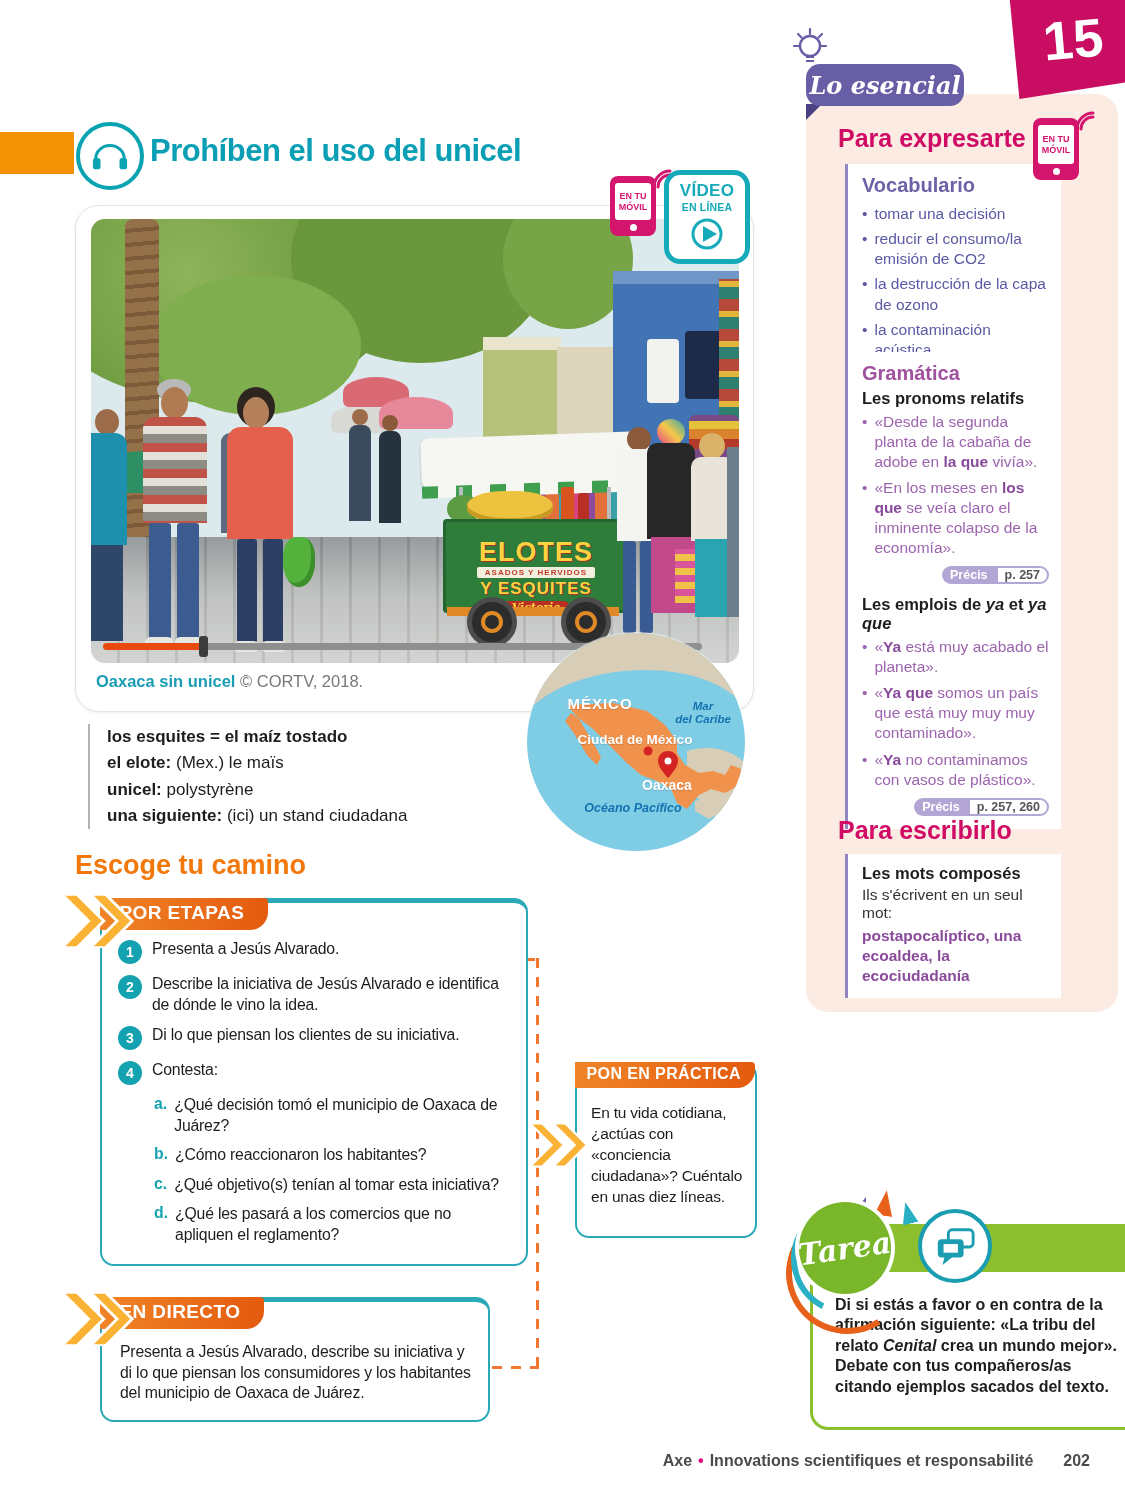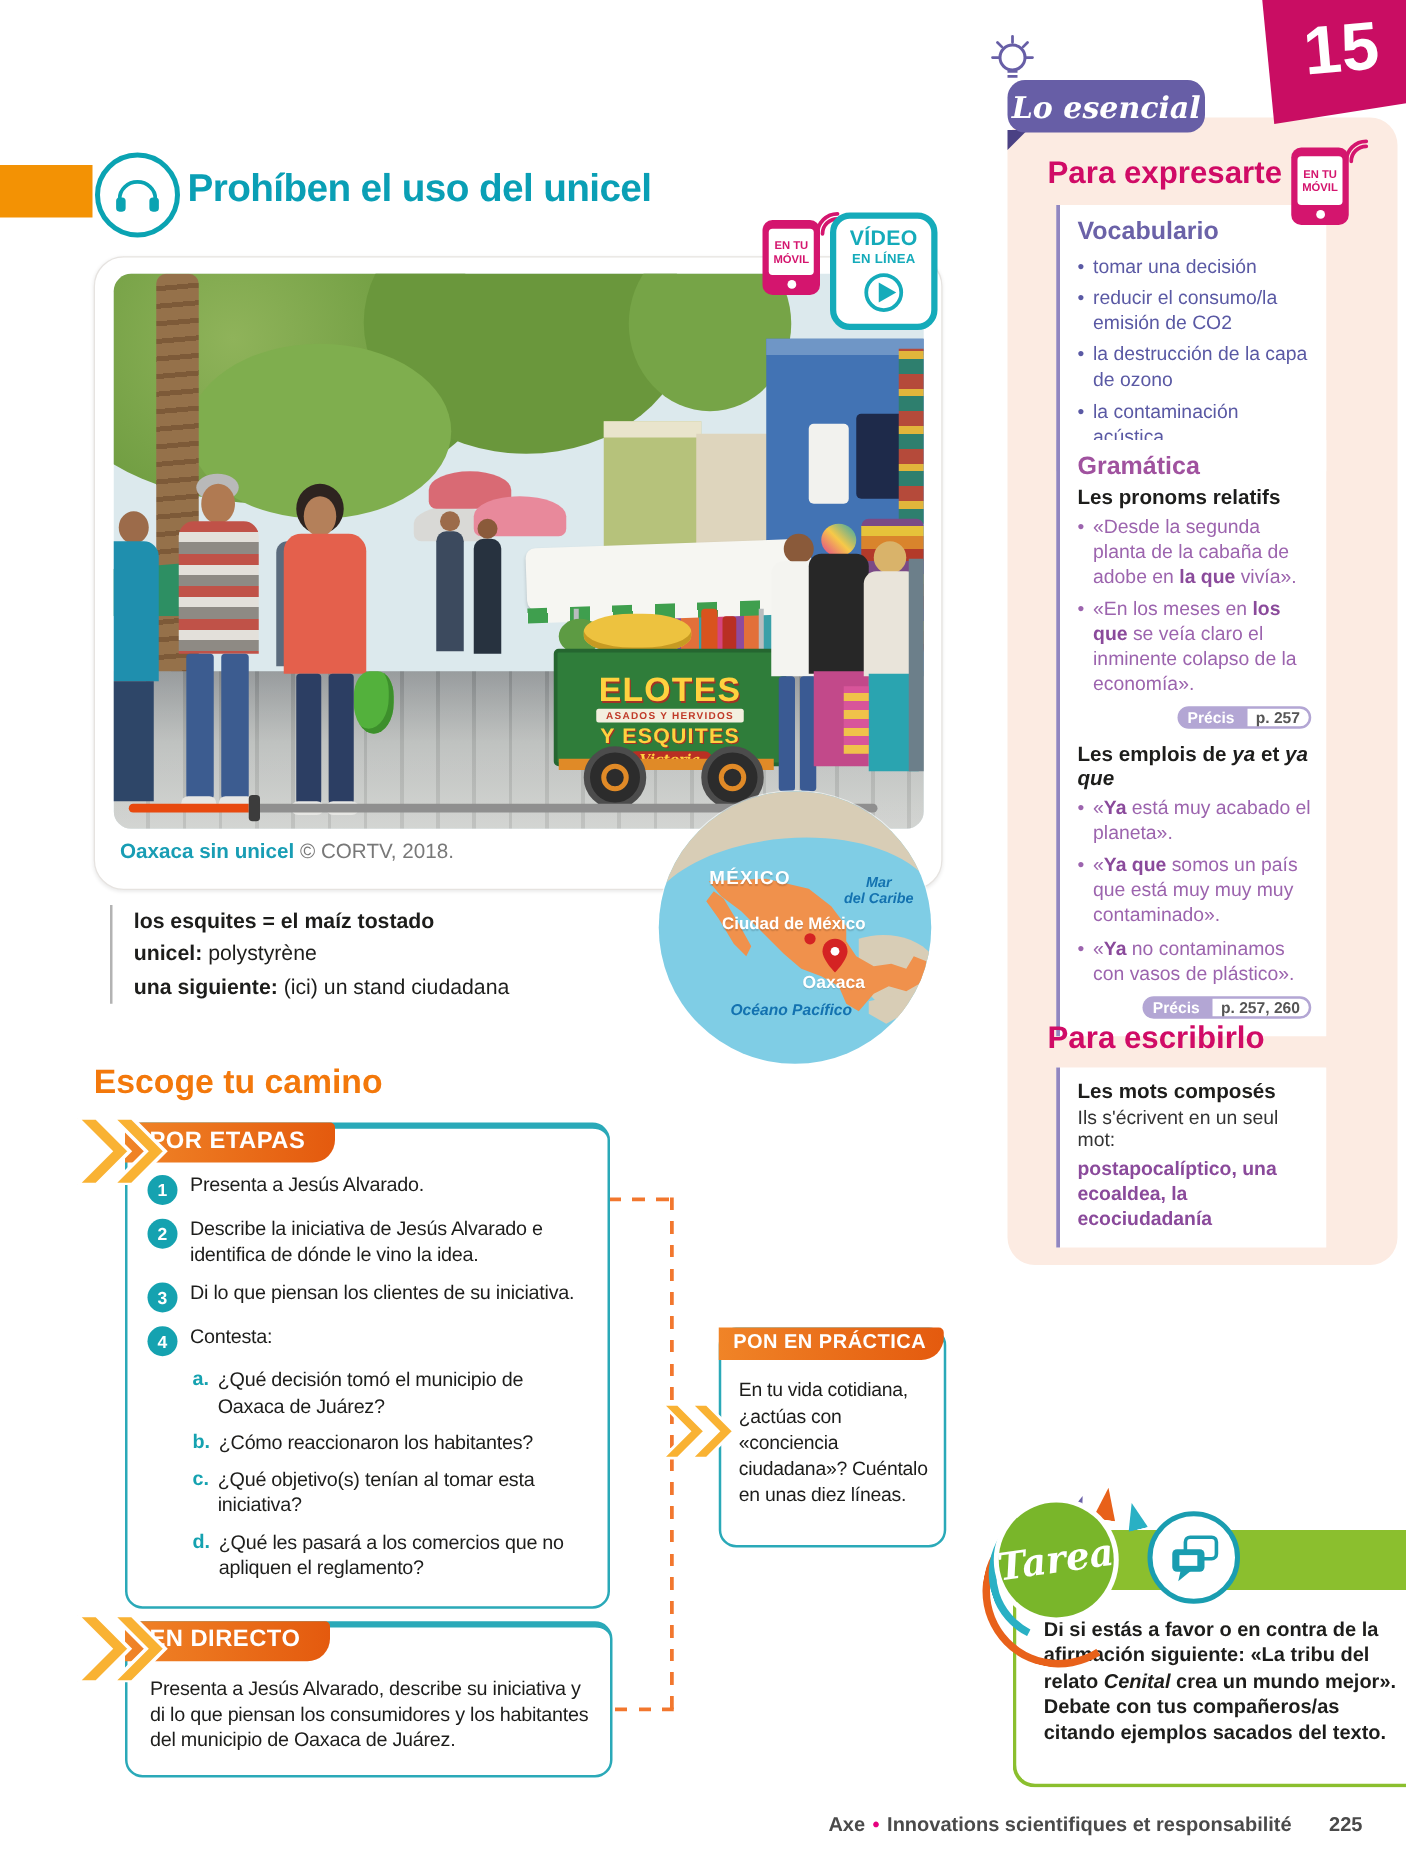--- a/index.html
+++ b/index.html
@@ -84,21 +84,21 @@
   .glossary{left:88px;top:724px;width:430px;border-left:2px solid #b3b3b3;padding-left:17px;
             font-size:17px;line-height:1.55;}
   .glossary b{font-weight:800;}
 
   
   .escoge{left:75px;top:850px;margin:0;font-size:27px;font-weight:800;color:#f3780b;}
   .act-box{background:#fff;border:2.5px solid #2aa9b8;border-top-width:5px;border-radius:14px;z-index:3;}
   .tab{position:absolute;top:-5px;left:-2.5px;background:linear-gradient(90deg,#f08427,#e45a0e);color:#fff;
        font-weight:800;font-size:19px;letter-spacing:.4px;padding:4px 24px 6px 20px;border-radius:0 4px 18px 0;
        white-space:nowrap;}
-  .por{left:100px;top:898px;width:388px;padding:36px 14px 10px 16px;box-sizing:border-box;}
+  .por{left:100px;top:898px;width:428px;padding:36px 14px 10px 16px;box-sizing:border-box;}
   .step{display:flex;gap:10px;margin-bottom:10px;}
   .num{flex:none;width:24px;height:24px;border-radius:50%;background:#15a2b0;color:#fff;font-size:14px;
        font-weight:800;display:flex;align-items:center;justify-content:center;margin-top:1px;}
   .stext,.qtext{font-size:15.8px;line-height:1.3;letter-spacing:-.2px;}
   .qrow{display:flex;gap:7px;margin:0 0 9px 36px;}
   .qletter{color:#15a2b0;font-weight:800;font-size:15.8px;}
 
   .pon{left:575px;top:1062px;width:182px;min-height:176px;padding:36px 12px 12px 14px;box-sizing:border-box;}
   .pon .tab{font-size:16px;padding:3px 14px 5px 12px;}
   .pon .stext{font-size:15.5px;line-height:1.35;}
@@ -319,20 +319,21 @@
     </svg>
     <span class="map-label" style="left:73px;top:70px;font-size:15px;letter-spacing:1px">MÉXICO</span>
     <span class="map-sea" style="left:176px;top:80px;font-size:11.5px">Mar<br>del Caribe</span>
     <span class="map-label" style="left:108px;top:106px;font-size:13.5px">Ciudad de México</span>
     <span class="map-label" style="left:140px;top:152px;font-size:14px">Oaxaca</span>
     <span class="map-sea" style="left:106px;top:176px;font-size:12.5px">Océano Pacífico</span>
   </div>
 
   <div class="abs glossary">
     <div><b>los esquites = el maíz tostado</b><span></span></div>
+    <div><b>el elote:</b><span> (Mex.) le maïs</span></div>
     <div><b>unicel:</b><span> polystyrène</span></div>
     <div><b>una siguiente:</b><span> (ici) un stand ciudadana</span></div>
   </div>
 
   <h2 class="abs escoge">Escoge tu camino</h2>
 
   <svg class="abs chev" style="left:62px;top:894px" width="74" height="54">
       <use href="#chv"></use>
     </svg>
   <div class="abs act-box por">
@@ -491,15 +492,15 @@
   <div class="abs chat-circle">
     <svg width="46" height="42" viewBox="0 0 48 44">
       <rect x="17" y="5" width="26" height="18" rx="4" fill="#fff" stroke="#1a9db0" stroke-width="3"></rect>
       <rect x="6" y="15" width="27" height="19" rx="4" fill="#1a9db0"></rect>
       <rect x="12" y="20" width="15" height="9" fill="#fff"></rect>
       <polygon points="13,33 22,33 11,42" fill="#1a9db0"></polygon>
     </svg>
   </div>
 
   <div class="abs footer">
-    <span>Axe</span><span class="bullet">•</span><span>Innovations scientifiques et responsabilité</span><span class="pg">225</span>
+    <span>Axe</span><span class="bullet">•</span><span>Innovations scientifiques et responsabilité</span><span class="pg">202</span>
   </div>
 </div>
 
 </body></html>

